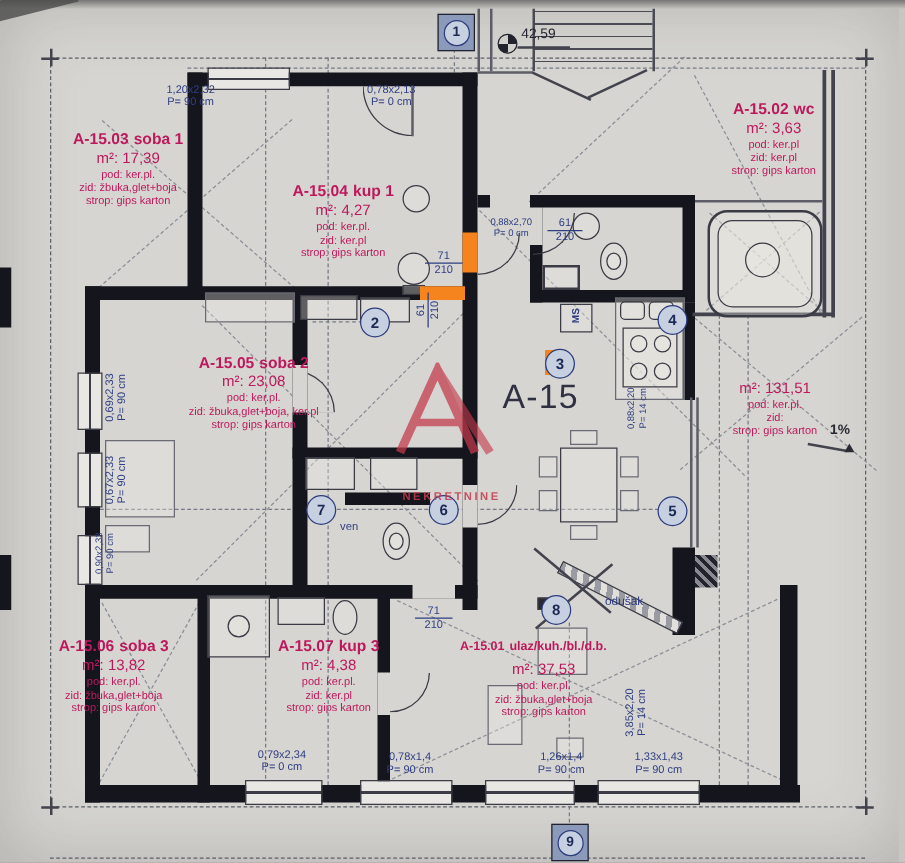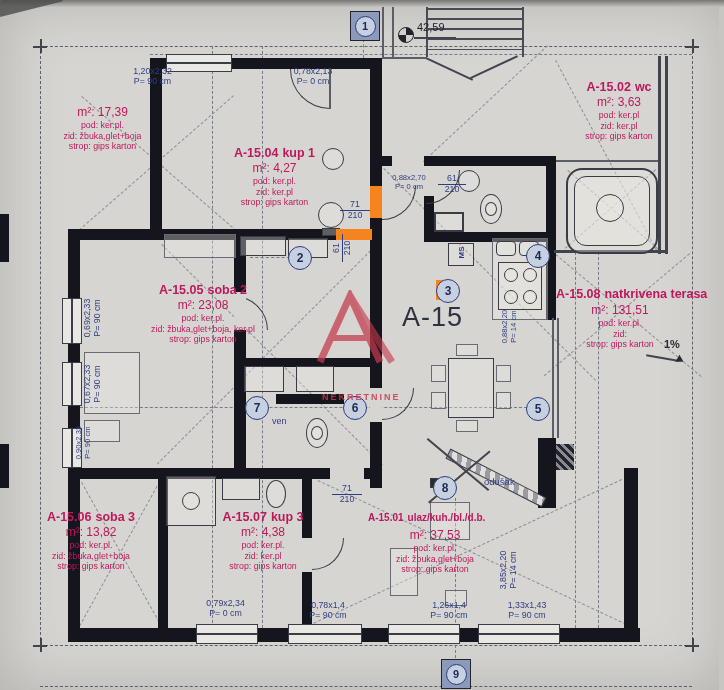--- a/index.html
+++ b/index.html
@@ -235,20 +235,21 @@
   <div class="note" style="left:402px;top:302px;font-size:27px;color:#2f3042;letter-spacing:1px;">A-15</div>
 
   <div class="note" style="left:664px;top:338px;font-size:11px;font-weight:bold;color:#2a2a33;">1%</div>
   <div class="ln" style="left:646px;top:357px;width:32px;height:2px;transform:rotate(10deg);"></div>
   <div class="abs" style="left:677px;top:356px;width:0;height:0;border-left:7px solid #2a2a33;border-top:4px solid transparent;border-bottom:4px solid transparent;transform:rotate(30deg);z-index:5;"></div>
 
   <div class="note" style="left:272px;top:416px;font-size:9px;">ven</div>
   <div class="note" style="left:484px;top:442px;font-size:9.5px;margin-top:34px;">odušak</div>
 
   <div class="rlabel" style="left:10px;top:104px;width:185px;">
+    <span class="t"><span class="c">A-15.03</span><span>soba 1</span></span>
     <span class="a">m²: 17,39</span>
     <span class="d">pod: ker.pl.</span>
     <span class="d">zid: žbuka,glet+boja</span>
     <span class="d">strop: gips karton</span>
   </div>
 
   <div class="rlabel" style="left:182px;top:146px;width:185px;">
     <span class="t"><span class="c">A-15.04</span><span>kup 1</span></span>
     <span class="a">m²: 4,27</span>
     <span class="d">pod: ker.pl.</span>
@@ -265,23 +266,20 @@
   </div>
 
   <div class="rlabel" style="left:88px;top:283px;width:230px;">
     <span class="t"><span class="c">A-15.05</span><span>soba 2</span></span>
     <span class="a">m²: 23,08</span>
     <span class="d">pod: ker.pl.</span>
     <span class="d">zid: žbuka,glet+boja, ker.pl</span>
     <span class="d">strop: gips karton</span>
   </div>
 
-  <div class="rlabel" style="left:556px;top:287px;width:168px;text-align:left;">
-    <span class="t"><span class="c">A-15.08</span><span>natkrivena terasa</span></span>
-  </div>
   <div class="rlabel" style="left:540px;top:302px;width:160px;">
     <span class="a">m²: 131,51</span>
     <span class="d">pod: ker.pl.</span>
     <span class="d">zid:</span>
     <span class="d">strop: gips karton</span>
   </div>
 
   <div class="rlabel" style="left:6px;top:510px;width:170px;">
     <span class="t"><span class="c">A-15.06</span><span>soba 3</span></span>
     <span class="a">m²: 13,82</span>

